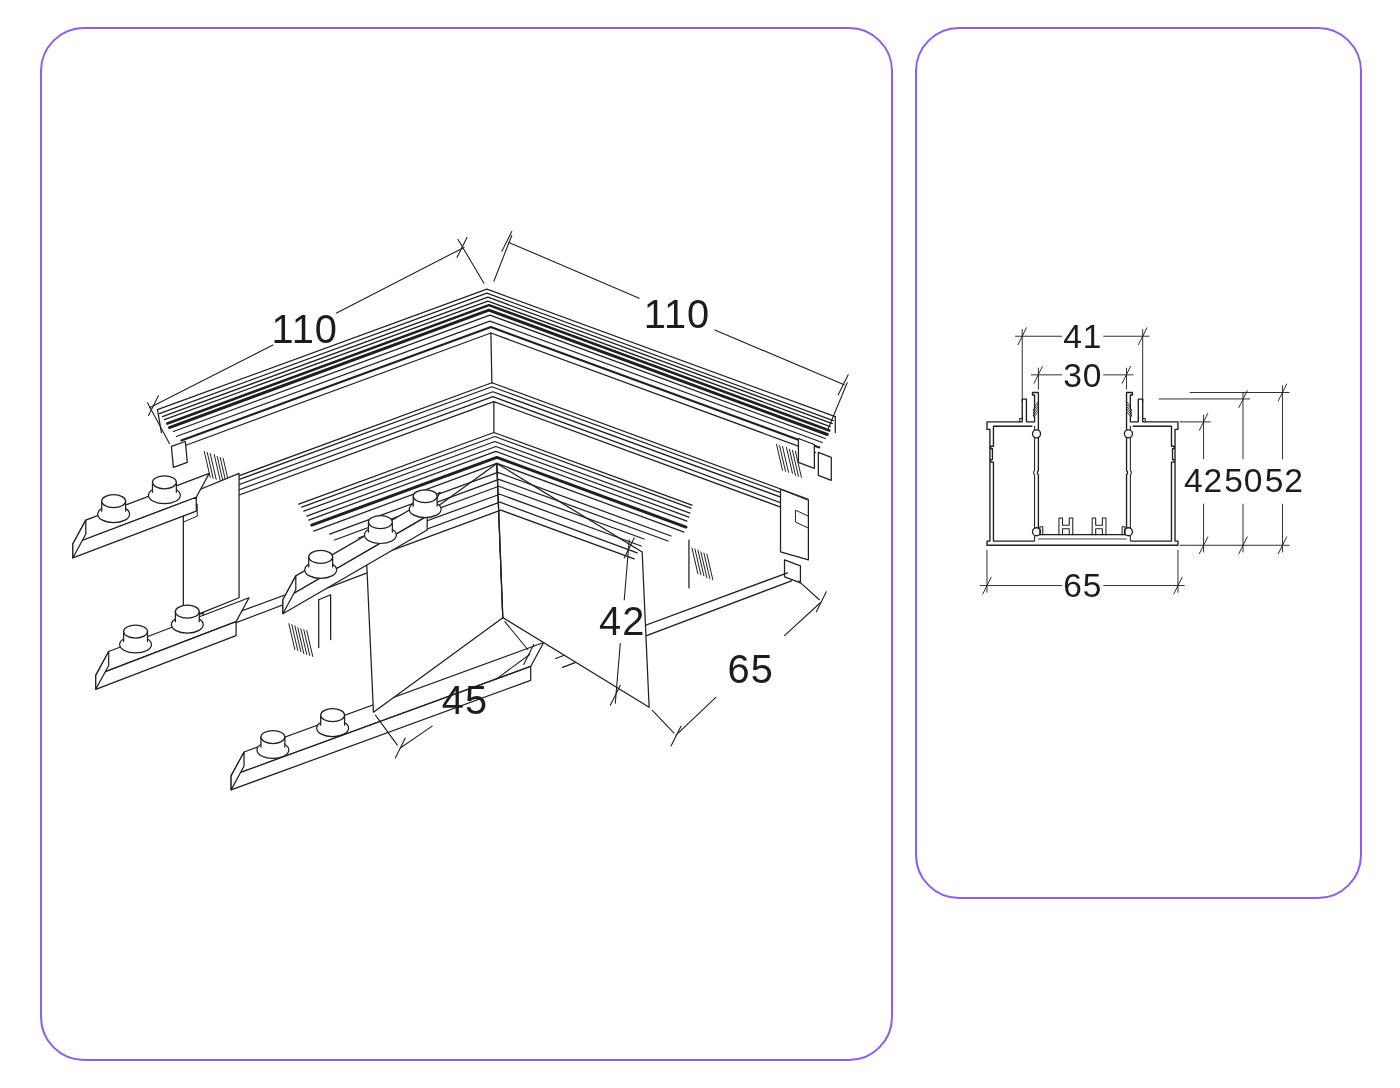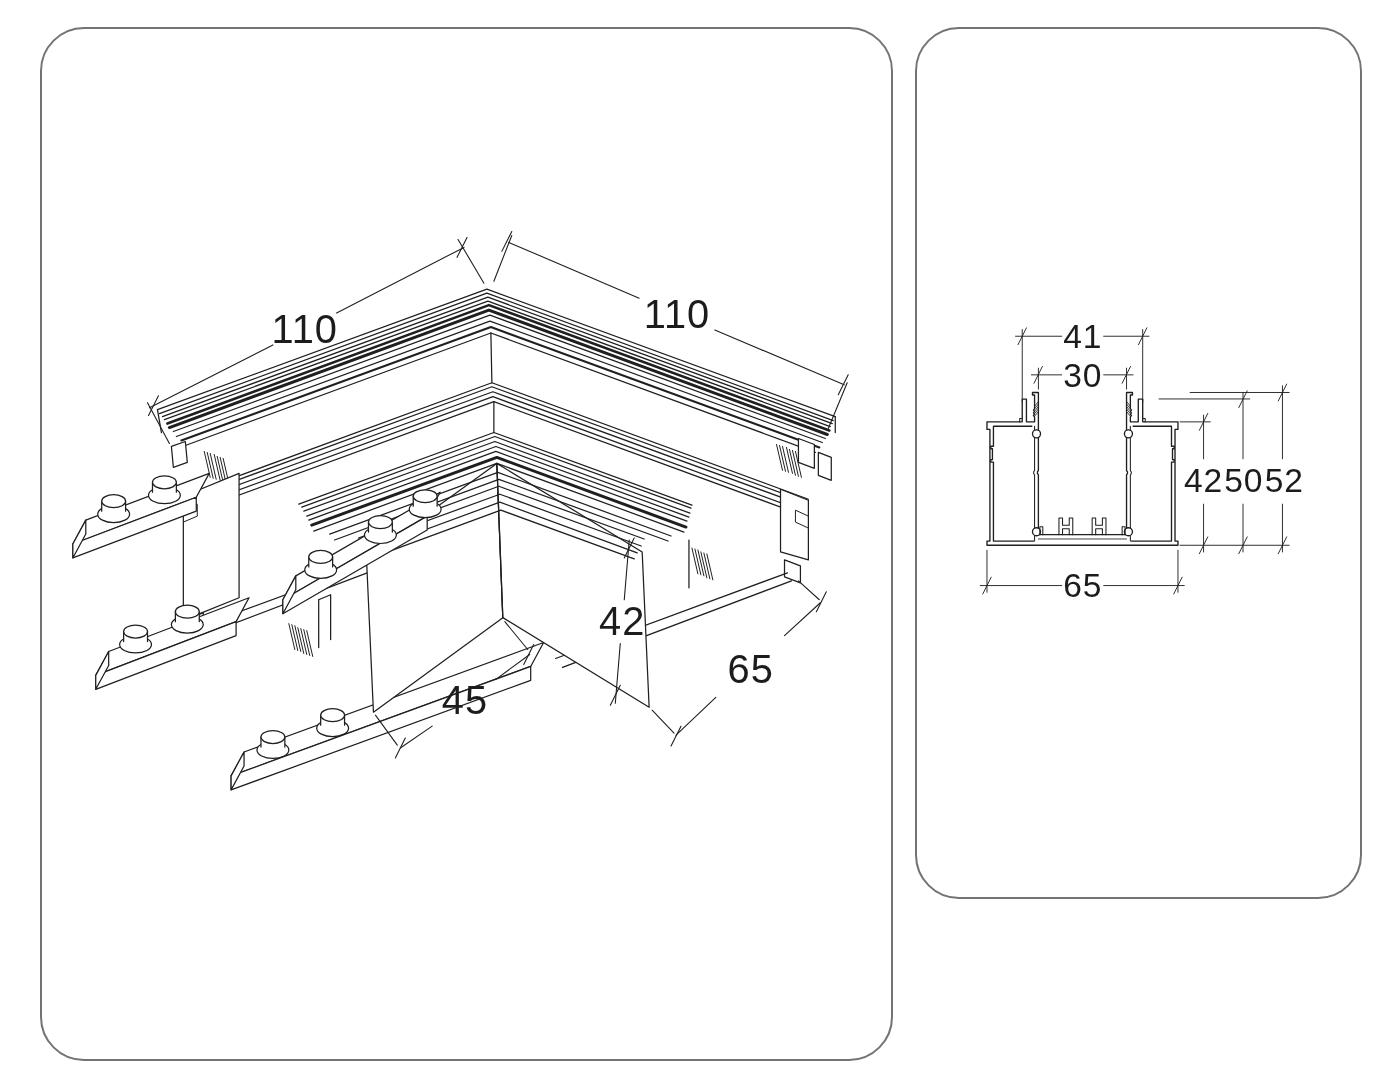--- a/index.html
+++ b/index.html
@@ -1,18 +1,18 @@
 <!DOCTYPE html>
 <html><head>
 <meta charset="utf-8">
 <style>
   html,body{margin:0;padding:0;background:#ffffff;}
   .stage{position:relative;width:1400px;height:1088px;background:#ffffff;
          font-family:"Liberation Sans", sans-serif;overflow:hidden;}
-  .panel{position:absolute;background:#ffffff;border:2px solid #737373;
+  .panel{position:absolute;background:#ffffff;border:2px solid #8b5cf6;
          border-radius:44px;box-sizing:border-box;}
   .panel svg{position:absolute;left:0;top:0;width:100%;height:100%;display:block;}
   #panel-left{left:40px;top:27px;width:853px;height:1034px;}
   #panel-right{left:915px;top:27px;width:447px;height:872px;}
   .ln{stroke:#1f1f1f;fill:none;stroke-width:1.25;stroke-linecap:round;stroke-linejoin:round;}
   .lnw{stroke:#1f1f1f;fill:#ffffff;stroke-width:1.25;stroke-linejoin:round;}
   .thick{stroke-width:2.6;}
   .thin{stroke-width:1.0;}
   .dim{stroke:#1f1f1f;fill:none;stroke-width:1.1;stroke-linecap:round;}
   .dimtext{fill:#1c1c1c;font-size:40px;letter-spacing:1px;}

